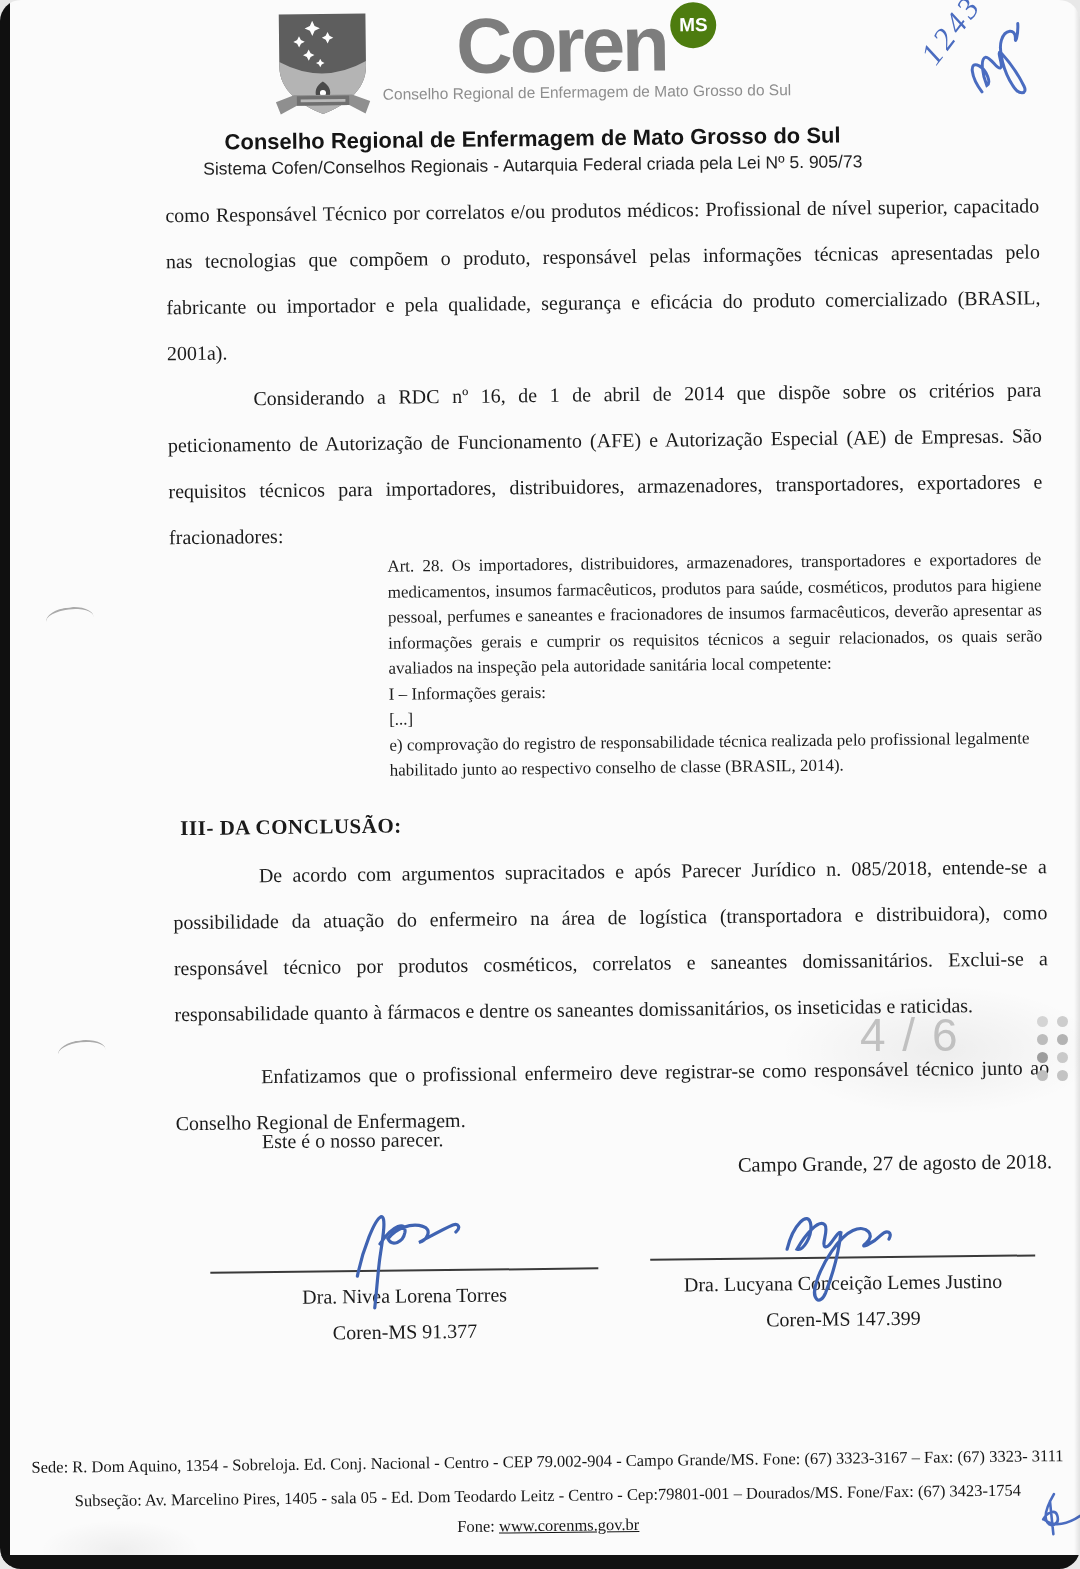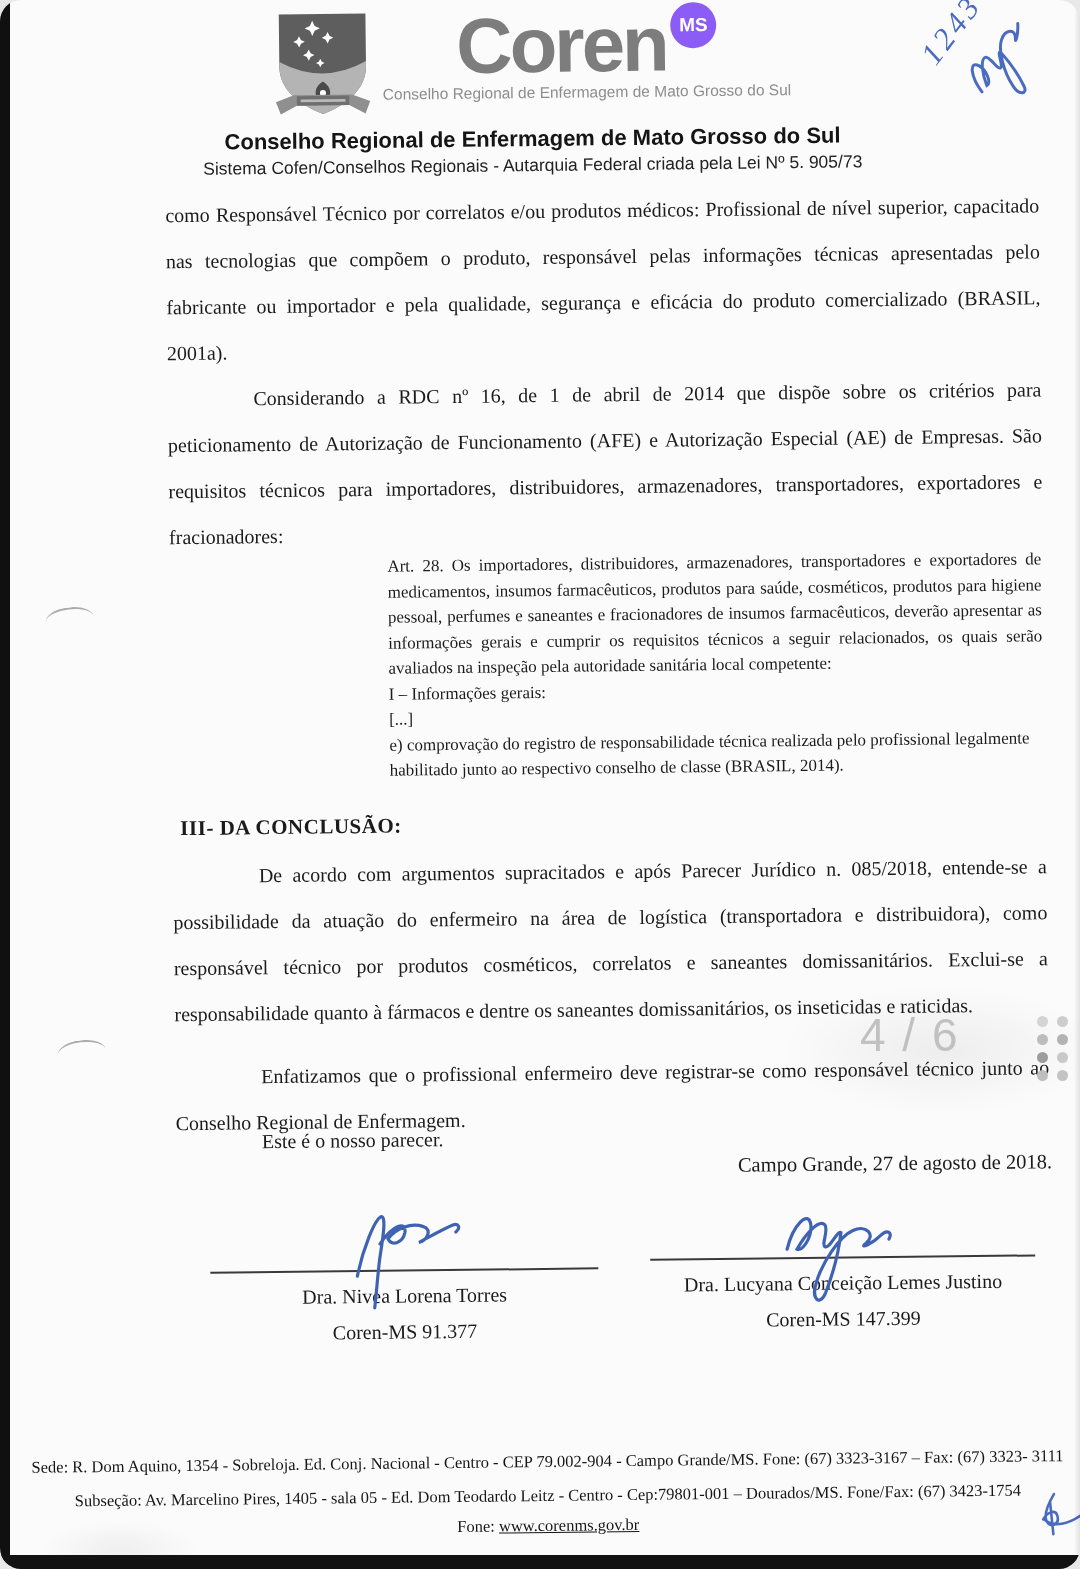--- a/index.html
+++ b/index.html
@@ -26,21 +26,21 @@
     transform:rotate(-0.65deg);transform-origin:540px 800px;z-index:2;}
 
   
   .logo-row{position:absolute;left:0;top:6px;width:100%;display:flex;
     justify-content:center;align-items:flex-start;gap:10px;}
   .shield{width:100px;height:114px;flex:0 0 auto;}
   .brand-block{display:flex;flex-direction:column;align-items:center;}
   .brand-line{display:flex;align-items:flex-start;}
   .brand-text{font-family:"Liberation Sans",sans-serif;font-weight:bold;
     font-size:78px;line-height:78px;color:#7d7d7d;letter-spacing:-3px;}
-  .ms-badge{width:46px;height:46px;border-radius:50%;background:#8b5cf6;color:#fff;
+  .ms-badge{width:46px;height:46px;border-radius:50%;background:#4d7c0f;color:#fff;
     font-family:"Liberation Sans",sans-serif;font-weight:bold;font-size:19px;
     display:flex;align-items:center;justify-content:center;margin:-2px 0 0 4px;}
   .logo-tagline{font-family:"Liberation Sans",sans-serif;font-size:15.5px;
     color:#8d8d8d;margin-top:0px;}
 
   .doc-title{position:absolute;left:0;top:126px;width:100%;text-align:center;
     font-family:"Liberation Sans",sans-serif;font-weight:bold;font-size:22px;color:#151515;}
   .doc-subtitle{position:absolute;left:0;top:155px;width:100%;text-align:center;
     font-family:"Liberation Sans",sans-serif;font-size:17.5px;color:#222;}
 

